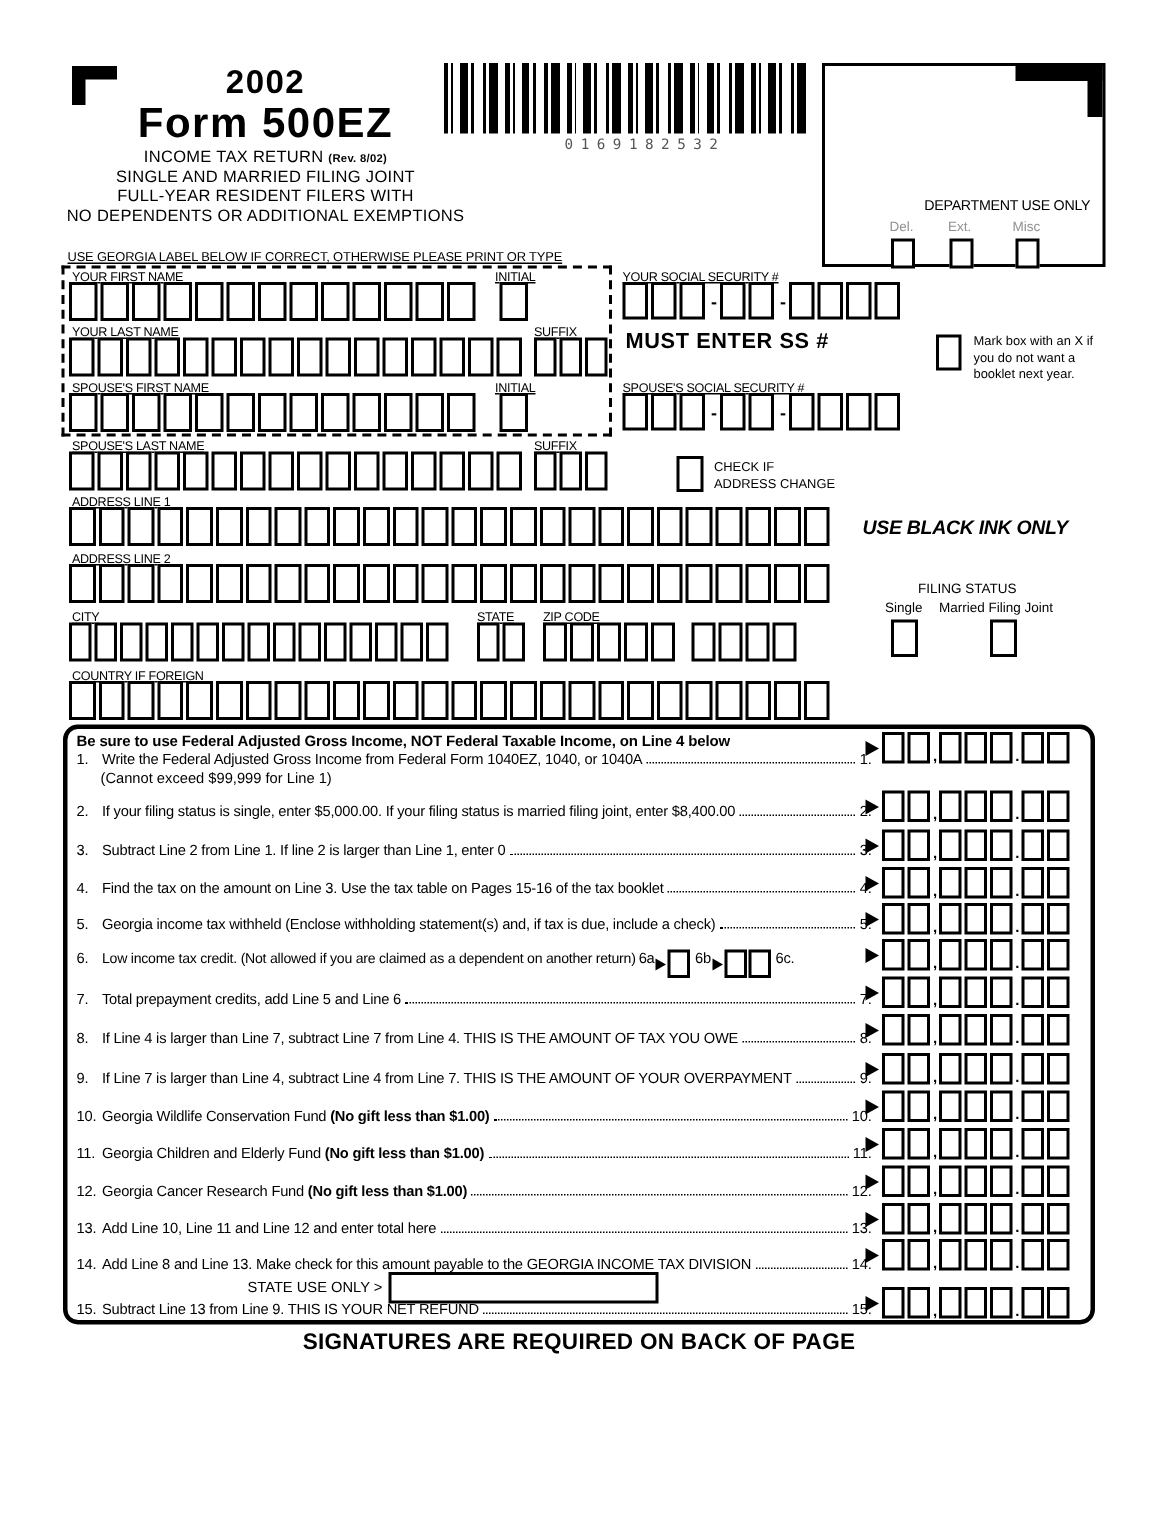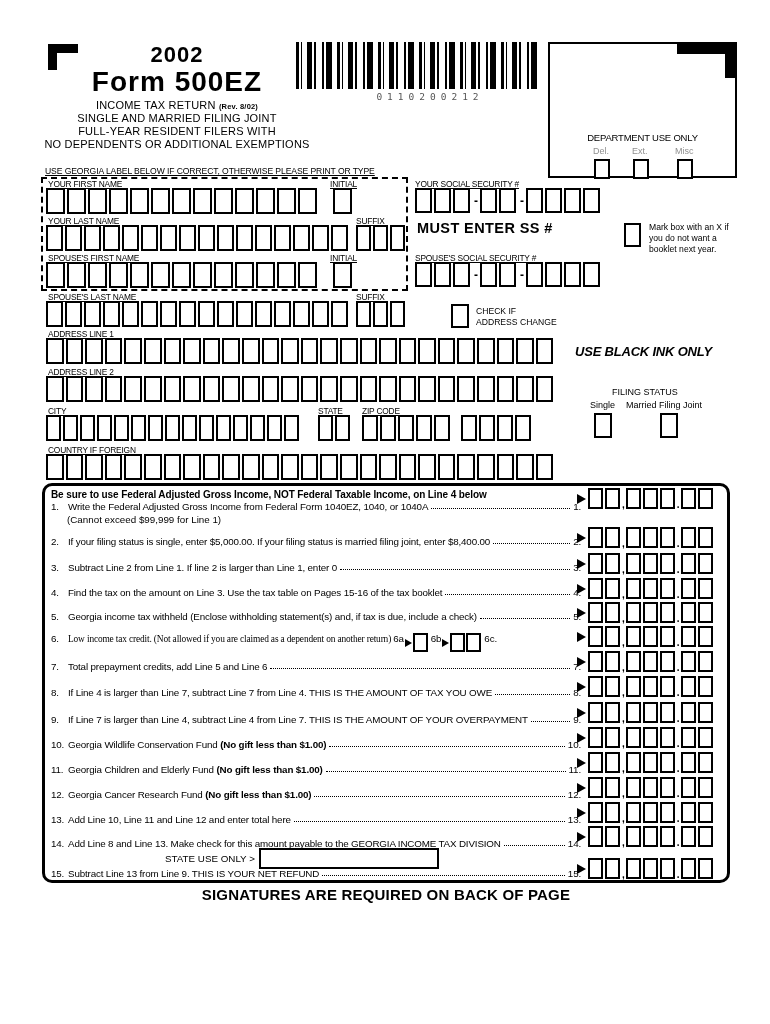--- a/index.html
+++ b/index.html
@@ -16,21 +16,21 @@
   .t-rev{font-size:7.5px;font-weight:bold;}
   
   .barcode{left:296px;top:42px;width:246px;height:47px;
     background:repeating-linear-gradient(90deg,#000 0 3px,#fff 3px 5px,#000 5px 6px,#fff 6px 11px,#000 11px 16px,#fff 16px 18px,#000 18px 20px,#fff 20px 26px,#000 26px 28px,#fff 28px 30px,#000 30px 36px,#fff 36px 41px);}
   .barcode-digits{left:340px;top:91px;width:180px;text-align:center;font-family:"DejaVu Sans Mono",monospace;
     font-size:9.5px;color:#555;letter-spacing:5px;}
   
   .deptbox{left:548px;top:42px;width:189px;height:136px;border:2px solid #000;box-sizing:border-box;}
   .dept-corner-h{position:absolute;top:0;right:0;width:58px;height:10px;background:#000;}
   .dept-corner-v{position:absolute;top:0;right:0;width:10px;height:34px;background:#000;}
-  .dept-title{position:absolute;left:0;top:88px;width:100%;text-align:center;font-size:9.5px;letter-spacing:-.2px;}
+  .dept-title{position:absolute;left:0;top:88px;width:100%;text-align:center;font-size:9.5px;letter-spacing:-.2px;padding-left:29px;}
   .dept-lbl{position:absolute;top:102px;font-size:9px;color:#909090;}
   .cbox{border:2px solid #000;background:#fff;box-sizing:border-box;}
   
   .instr{left:45px;top:166px;font-size:8.6px;text-decoration:underline;letter-spacing:-.1px;}
   .dashed-box{left:41px;top:177px;width:367px;height:114px;border:2px dashed #000;box-sizing:border-box;}
   
   .flabel{font-size:8.4px;letter-spacing:-.2px;white-space:nowrap;text-decoration:underline;}
   .comb{display:flex;}
   .cell{border:2px solid #000;background:#fff;box-sizing:border-box;margin-right:2px;flex:none;}
   .c-name .cell{width:19px;height:26px;}
@@ -83,21 +83,21 @@
   <div class="abs title-block">
     <div class="t-year">2002</div>
     <div class="t-form">Form 500EZ</div>
     <div class="t-sub"><span>INCOME TAX RETURN</span> <span class="t-rev">(Rev. 8/02)</span></div>
     <div class="t-sub">SINGLE AND MARRIED FILING JOINT</div>
     <div class="t-sub">FULL-YEAR RESIDENT FILERS WITH</div>
     <div class="t-sub">NO DEPENDENTS OR ADDITIONAL EXEMPTIONS</div>
   </div>
 
   <div class="abs barcode"></div>
-  <div class="abs barcode-digits">0110200212</div>
+  <div class="abs barcode-digits">0169182532</div>
 
   <div class="abs deptbox">
     <div class="dept-corner-h"></div>
     <div class="dept-corner-v"></div>
     <div class="dept-title">DEPARTMENT USE ONLY</div>
     <div class="dept-lbl" style="left:43px;">Del.</div>
     <div class="dept-lbl" style="left:82px;">Ext.</div>
     <div class="dept-lbl" style="left:125px;text-align:center;">Misc</div>
     <div class="cbox" style="position:absolute;left:44px;top:115px;width:16px;height:20px;"></div>
     <div class="cbox" style="position:absolute;left:83px;top:115px;width:16px;height:20px;"></div>
@@ -418,21 +418,21 @@
         <span class="ltail">4.</span>
     </div>
     <div class="lrow" style="top:125px;">
       <span class="lnum">5.</span>
         <span class="ltext">Georgia income tax withheld (Enclose withholding statement(s) and, if tax is due, include a check)</span>
       <span class="leader"></span>
         <span class="ltail">5.</span>
     </div>
     <div class="lrow" style="top:147px;">
       <span class="lnum">6.</span>
-        <span class="ltext" style="font-size:9.4px;font-family:Liberation Serif, serif;">Low income tax credit. (Not allowed if you are claimed as a dependent on another return)</span>
+        <span class="ltext" style="font-size:9.4px;">Low income tax credit. (Not allowed if you are claimed as a dependent on another return)</span>
       <span class="l6lab">6a</span>
         <span class="arr-s"></span>
       <span class="cell6"></span>
       <span class="l6lab">6b</span>
         <span class="arr-s"></span>
       <span class="cell6"></span>
         <span class="cell6"></span>
       <span class="ltail" style="margin-left:2px;">6c.</span>
     </div>
     <div class="lrow" style="top:175px;">

